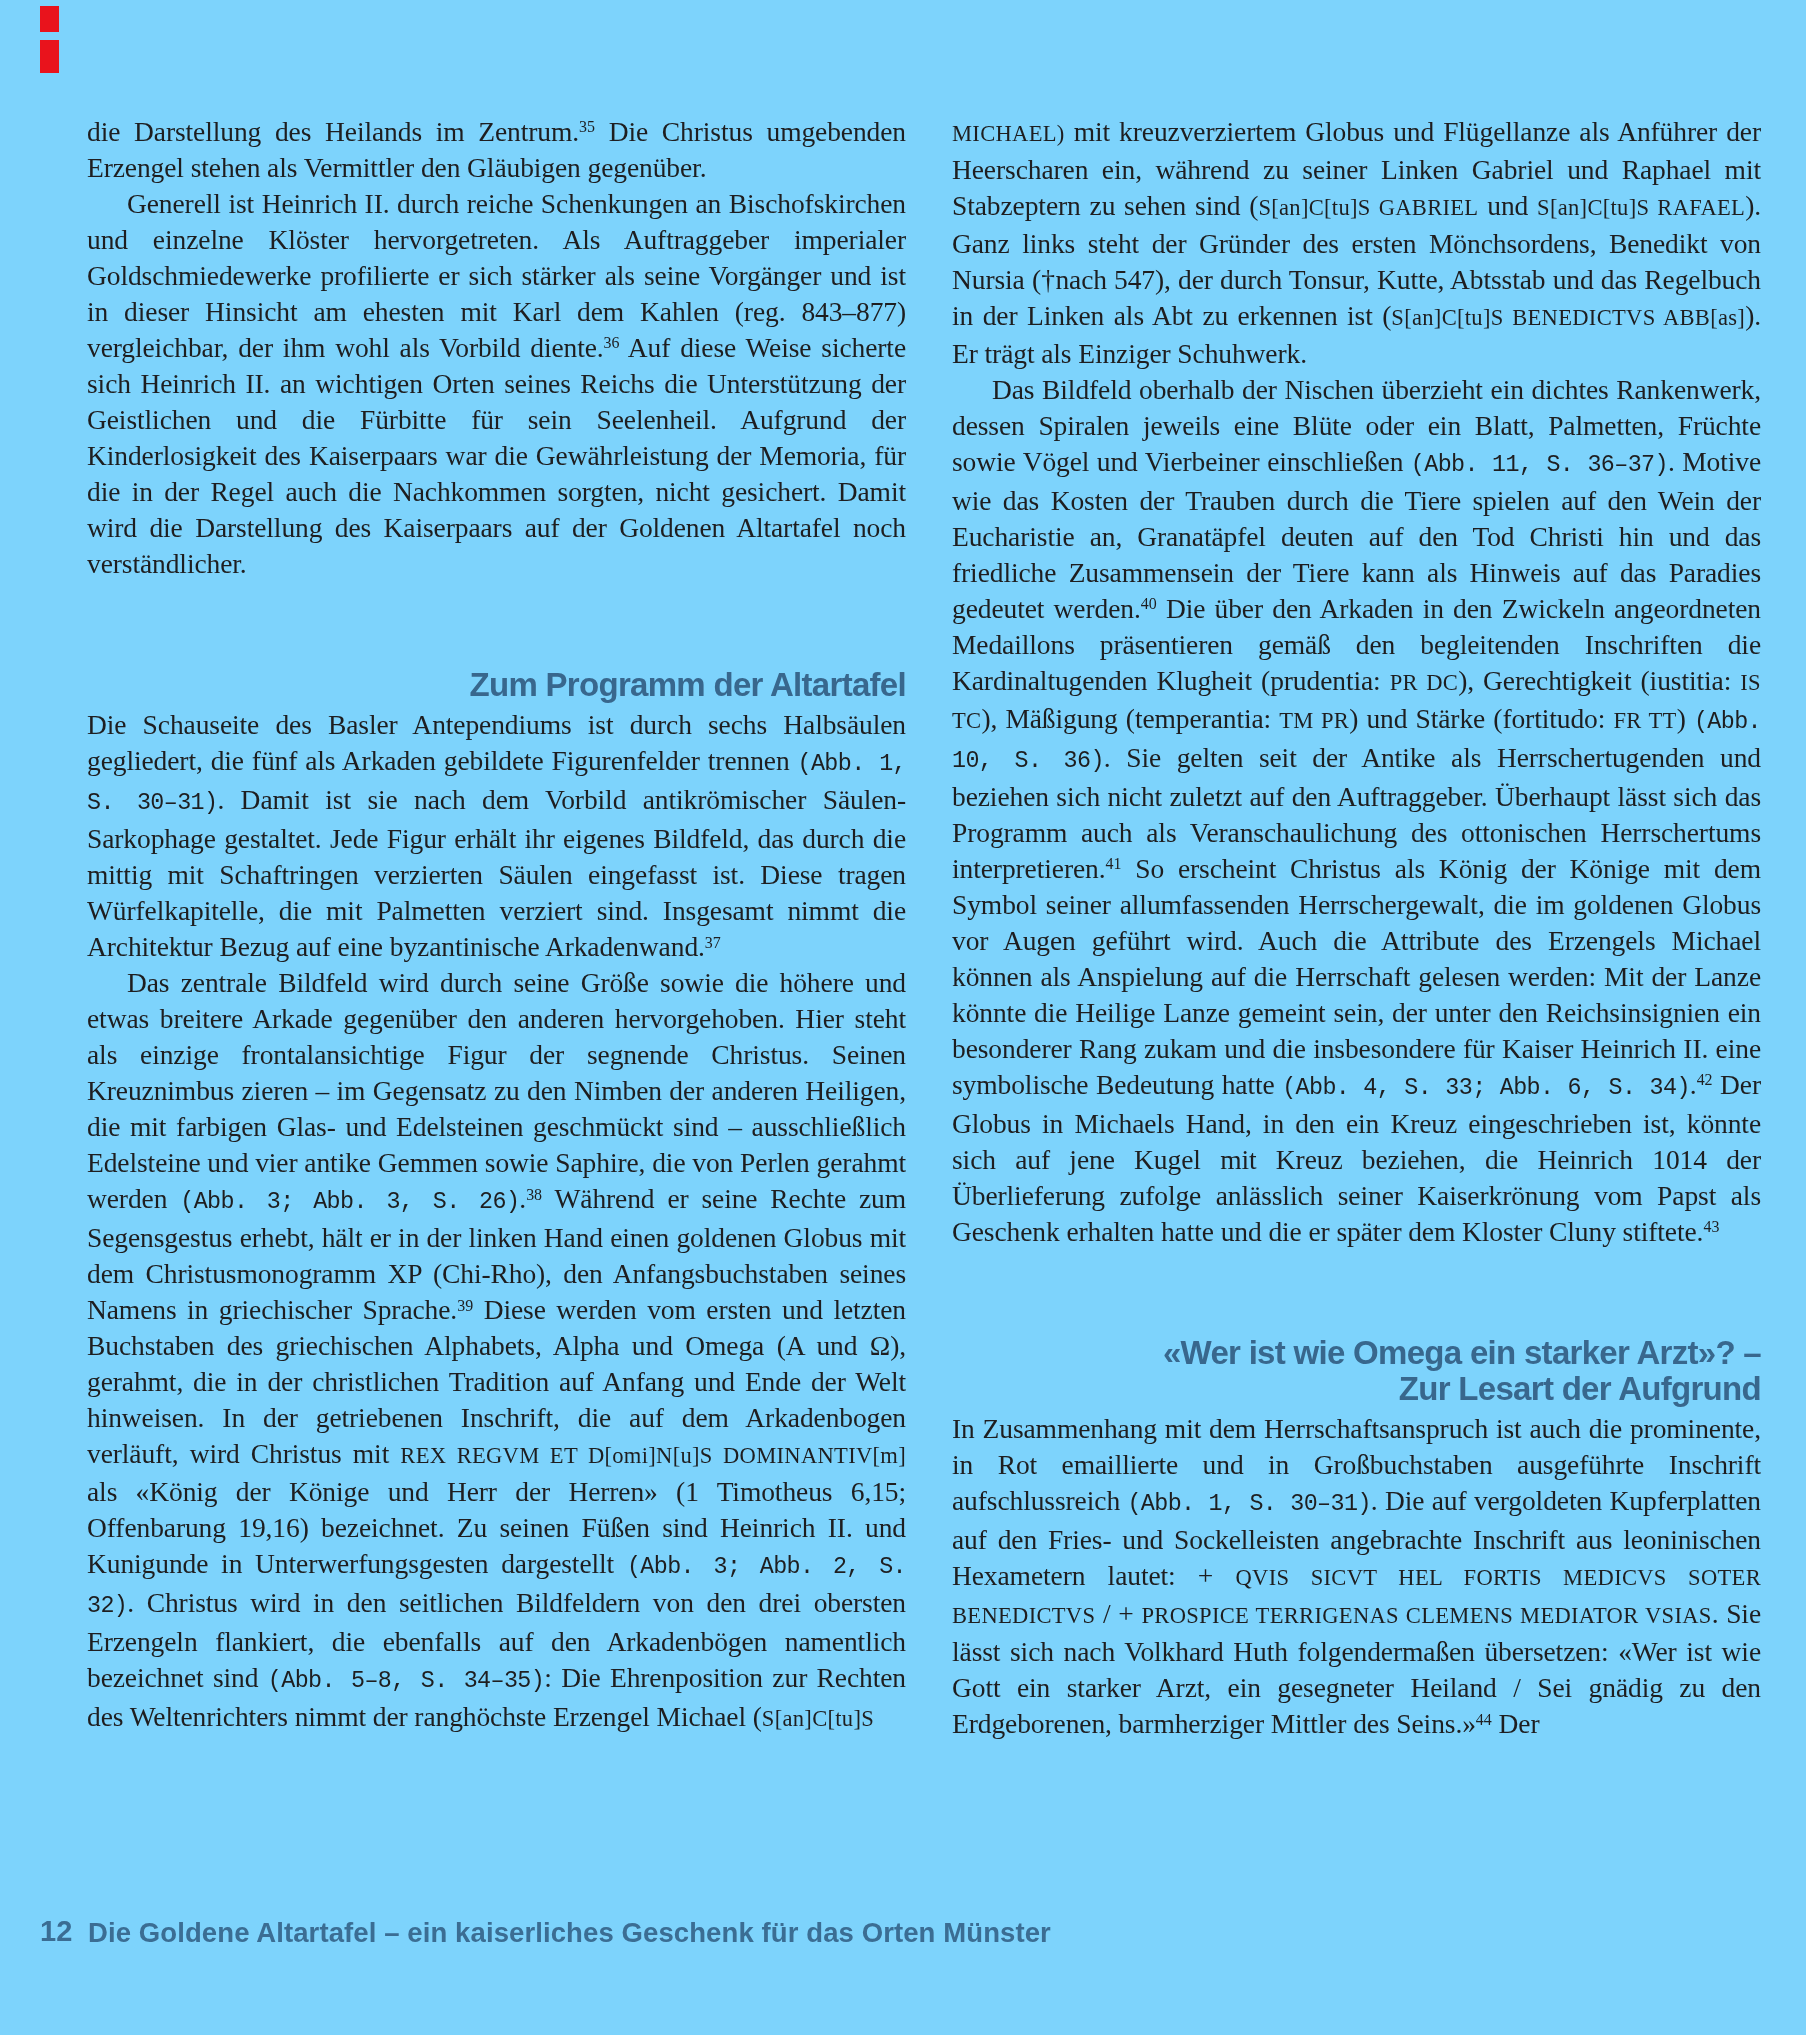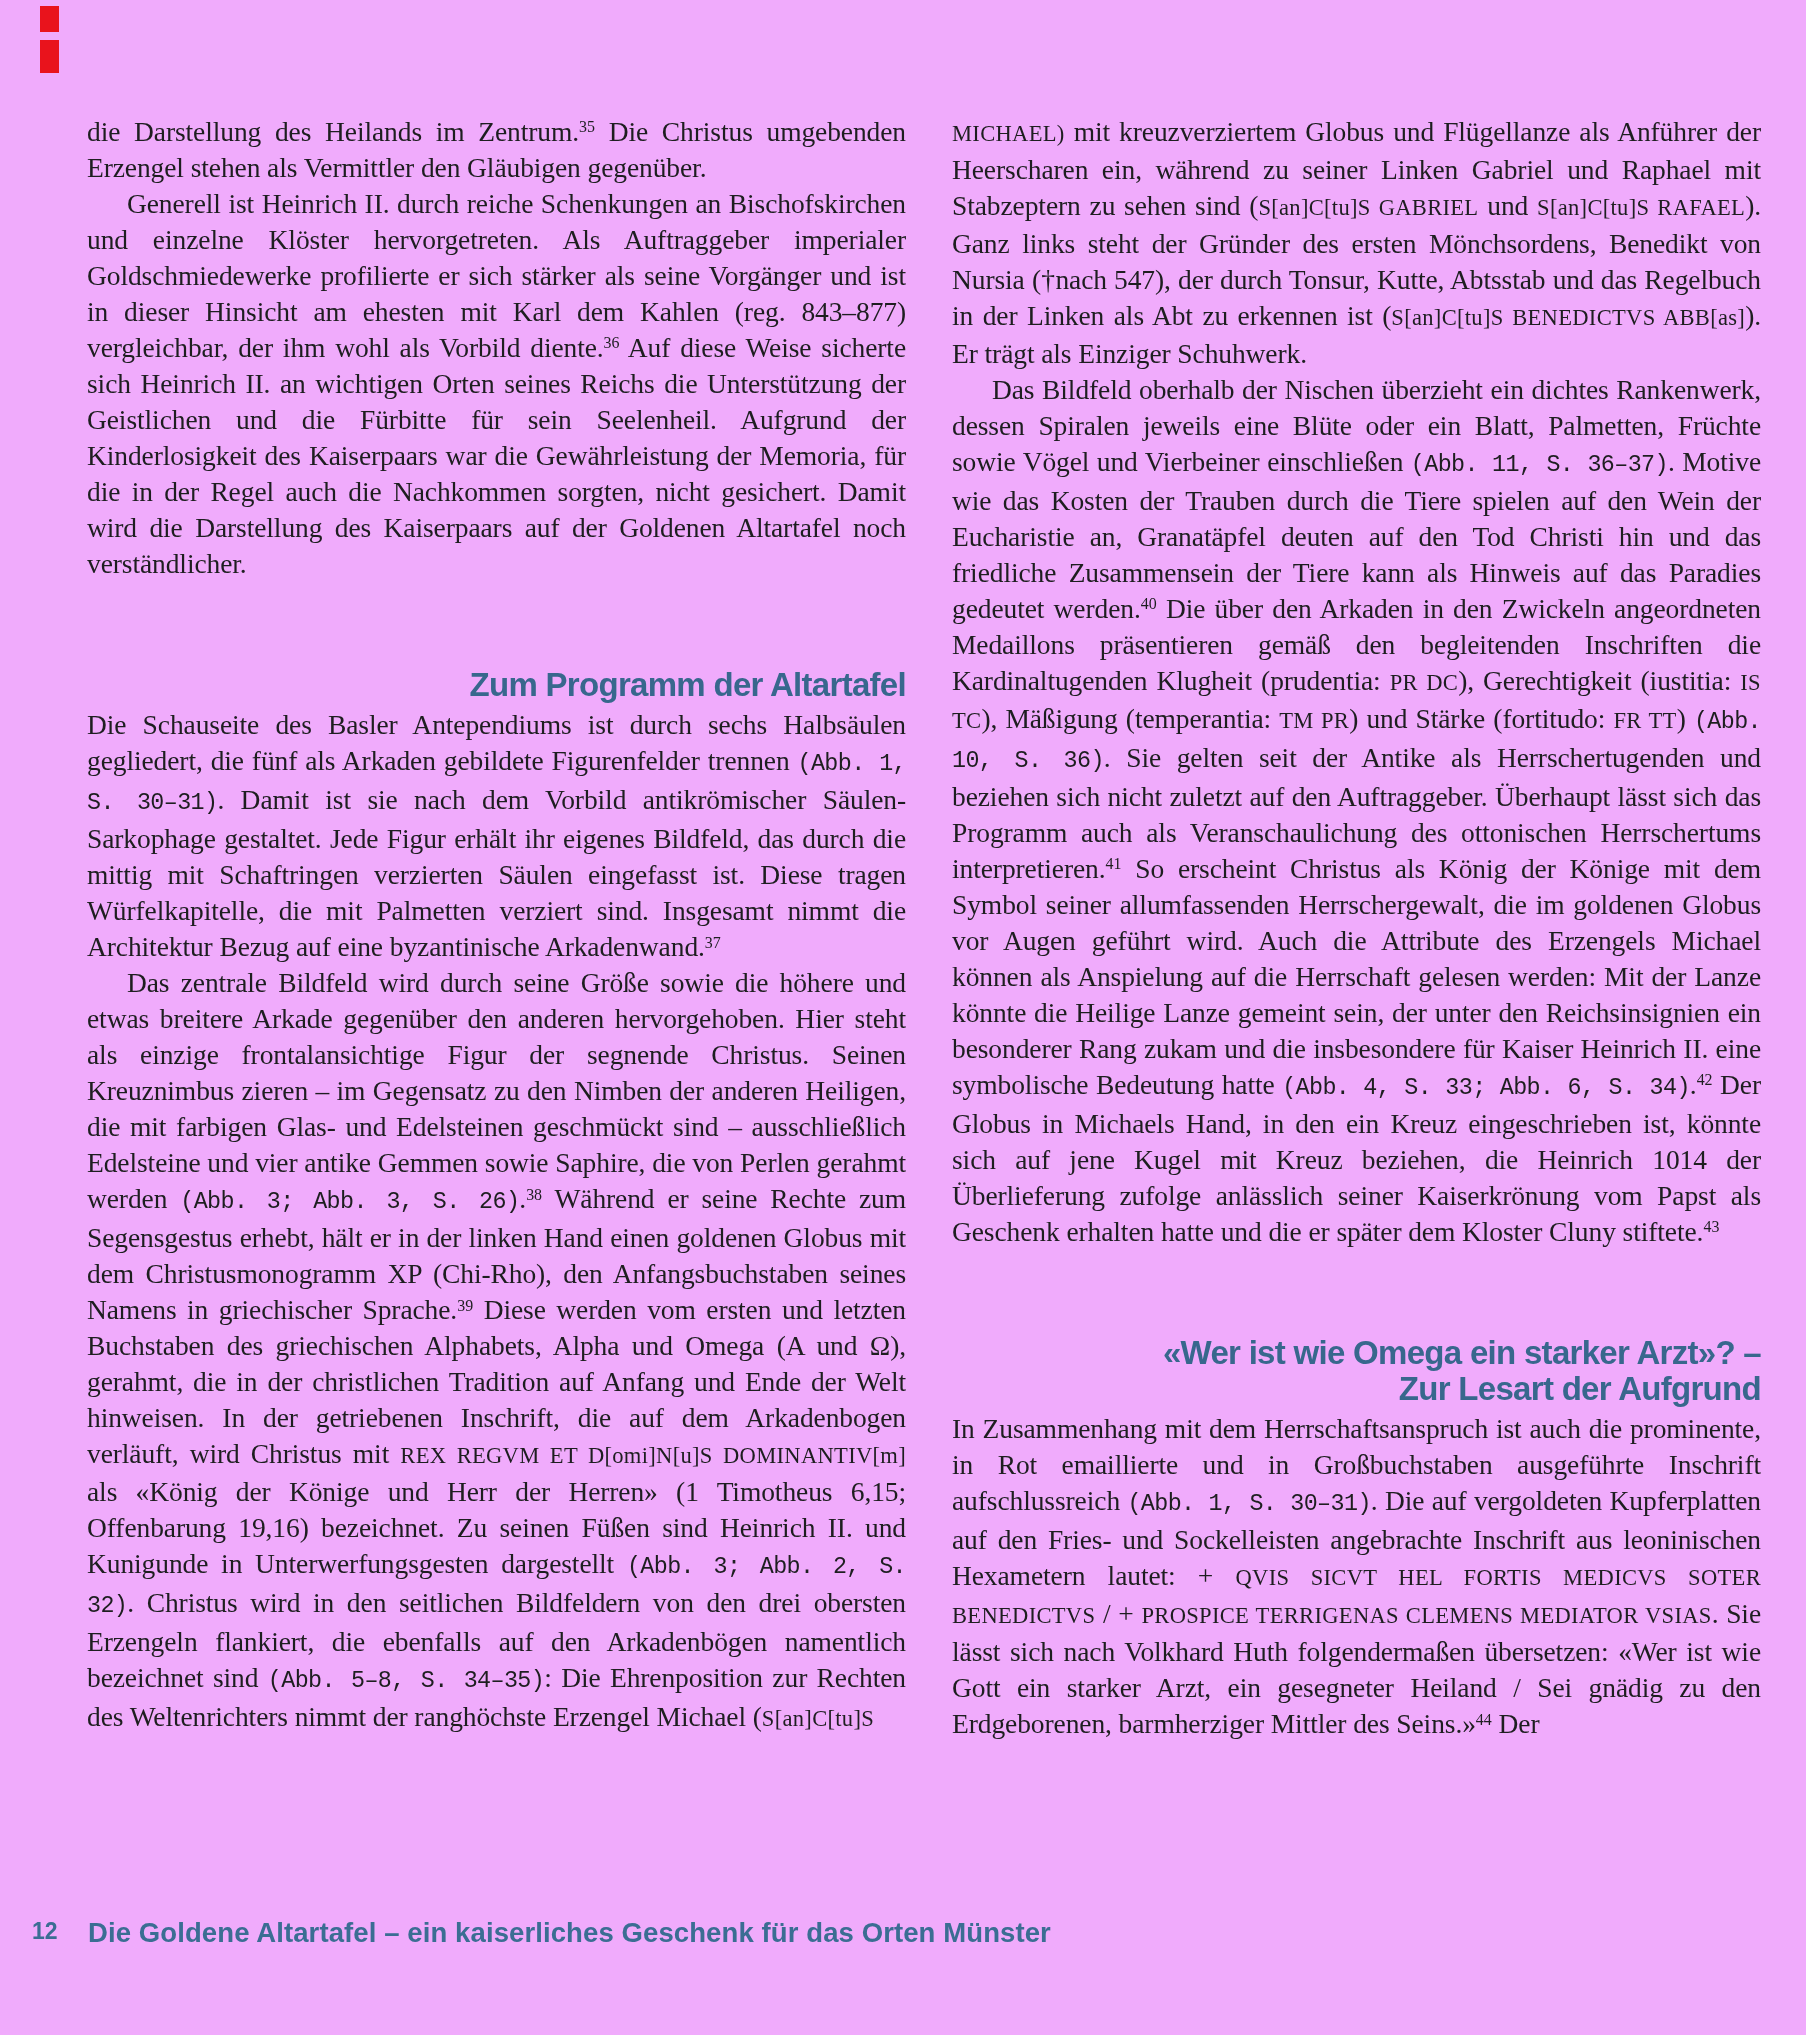--- a/index.html
+++ b/index.html
@@ -1,18 +1,18 @@
 <!DOCTYPE html>
 <html style="font-size:11.6px"><head>
 <meta charset="utf-8">
 <style>
   html,body{margin:0;padding:0;background:#ffffff;}
   body{width:1807px;height:2035px;position:relative;overflow:hidden;
        font-family:"Liberation Serif",serif;color:#1e1e20;}
-  .page{position:absolute;inset:0;background:#f0abfc;}
+  .page{position:absolute;inset:0;background:#7dd3fc;}
 
   .reg-mark{position:absolute;background:#e9131c;}
   .reg-mark.m1{left:40px;top:5.8px;width:19px;height:26px;}
   .reg-mark.m2{left:40px;top:40px;width:19px;height:33px;}
 
   .col{position:absolute;top:114px;text-align:justify;
        font-size:27.5px;line-height:36px;letter-spacing:-0.1px;}
   .col-left{left:87px;width:819px;}
   .col-right{left:952px;width:809px;}
 
@@ -23,21 +23,21 @@
              color:#38678d;font-size:33px;line-height:36px;
              letter-spacing:-0.7px;text-align:right;margin:85px 0 4.3px 0;}
 
   .sup{font-size:0.58em;letter-spacing:0;position:relative;top:-0.55em;line-height:0;}
   .caps{font-size:0.82em;letter-spacing:0.3px;}
   .it{}
   .ref{font-family:Liberation Mono, monospace;font-size:0.85em;letter-spacing:-0.6px;}
 
   .footer{position:absolute;left:0;top:1914px;width:1807px;height:43px;
           font-family:"Liberation Sans",sans-serif;font-weight:700;color:#3b6d93;}
-  .footer .num{position:absolute;left:32px;top:0;font-size:23px;line-height:35px;}
+  .footer .num{position:absolute;left:40px;top:0;font-size:29px;line-height:35px;}
   .footer .title{position:absolute;left:88px;top:1.4px;font-size:27.5px;line-height:35px;letter-spacing:0.1px;}
 </style>
 </head>
 <body>
 
 <div class="page">
 
   <div class="reg-mark m1"></div>
   <div class="reg-mark m2"></div>
 

